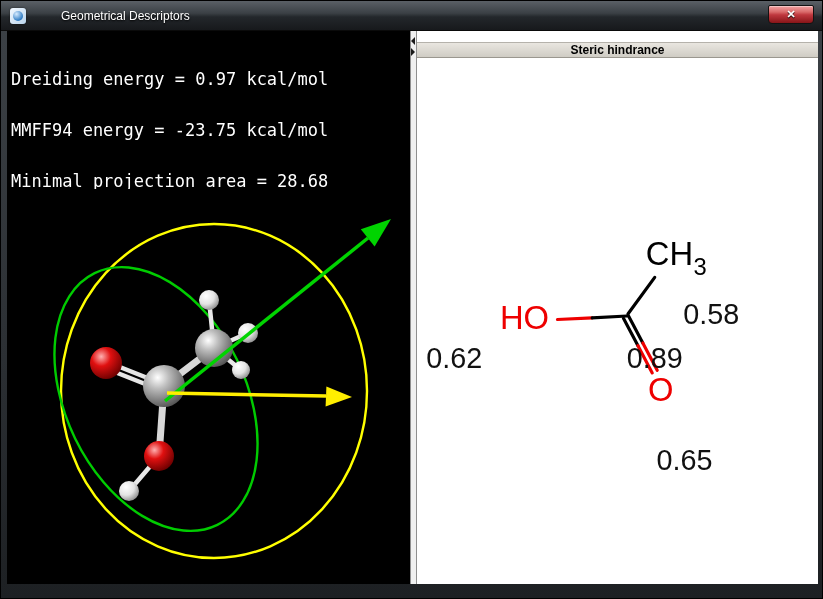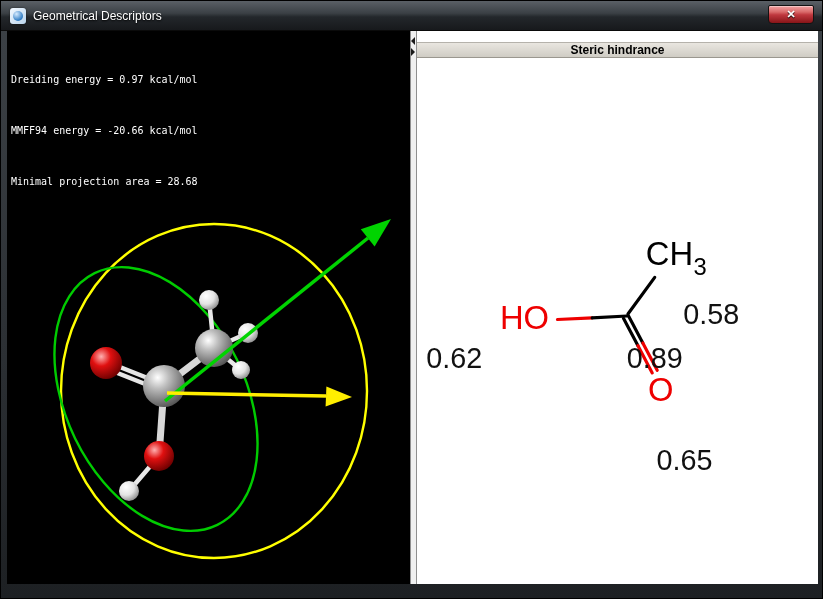--- a/index.html
+++ b/index.html
@@ -8,20 +8,21 @@
     position:relative; width:823px; height:599px; overflow:hidden;
     border:1px solid #000;
     background:linear-gradient(180deg,#3d4247 0%,#2b2f33 60%,#1d2023 100%);
     font-family:"Liberation Sans", sans-serif;
   }
   .titlebar {
     position:absolute; top:0; left:0; right:0; height:30px;
     display:flex; align-items:center; padding-left:9px;
     background:linear-gradient(180deg,#5a6066 0%,#3b4045 42%,#23272b 55%,#17191c 100%);
     border-bottom:1px solid #0a0a0a;
+    gap:28px;
   }
   .app-icon {
     width:16px; height:16px; border-radius:3px; position:relative;
     background:linear-gradient(135deg,#f4f9ff,#b9d4ec);
     box-shadow:0 0 2px rgba(0,0,0,.6);
   }
   .app-icon-inner {
     position:absolute; left:3px; top:3px; width:10px; height:10px; border-radius:50%;
     background:radial-gradient(circle at 35% 30%, #d6ebff, #2f7cc4 70%, #0f4579);
   }
@@ -31,21 +32,21 @@
     border:1px solid #131313; border-radius:2px 2px 4px 4px;
     background:linear-gradient(180deg,#f2a3a3 0%,#d96a6a 35%,#bf383e 52%,#871418 100%);
     box-shadow:inset 0 1px 0 rgba(255,255,255,.4);
     display:flex; align-items:center; justify-content:center; cursor:pointer;
   }
   .close-x { color:#fff; font-size:11px; font-weight:bold; line-height:1; text-shadow:0 1px 1px #000; }
   .content { position:absolute; left:6px; top:30px; width:811px; height:553px; display:flex; }
   .left-panel { width:403px; background:#000; display:flex; flex-direction:column; }
   .descriptors {
     height:158px; padding:6px 12px 0 4px; color:#fff;
-    font-family:"DejaVu Sans Mono", monospace; font-size:10px; line-height:17px;
+    font-family:"DejaVu Sans Mono", monospace; font-size:17px; line-height:17px;
     white-space:pre; overflow:hidden;
   }
   .view3d { width:403px; height:395px; display:block; }
   .splitter {
     width:7px; background:#f0f0f0; position:relative; cursor:col-resize;
     border-left:1px solid #8f8f8f; border-right:1px solid #8f8f8f;
   }
   .split-arrow { position:absolute; left:0; width:0; height:0; cursor:pointer; }
   .split-arrow.left  { top:6px;  border-top:4px solid transparent; border-bottom:4px solid transparent; border-right:4px solid #1a1a1a; }
   .split-arrow.right { top:17px; border-top:4px solid transparent; border-bottom:4px solid transparent; border-left:4px solid #1a1a1a; }
@@ -72,21 +73,21 @@
     <div class="close-btn">
       <span class="close-x">✕</span>
     </div>
   </div>
 
   <div class="content">
 
     <div class="left-panel">
       <div class="descriptors">
         <div>Dreiding energy = 0.97 kcal/mol</div>
-        <div>MMFF94 energy = -20.66 kcal/mol</div>
+        <div>MMFF94 energy = -23.75 kcal/mol</div>
         <div>Minimal projection area = 28.68</div>
         
         
         
         
         
         
       </div>
 
       <svg class="view3d" viewBox="0 0 403 395" xmlns="http://www.w3.org/2000/svg">

